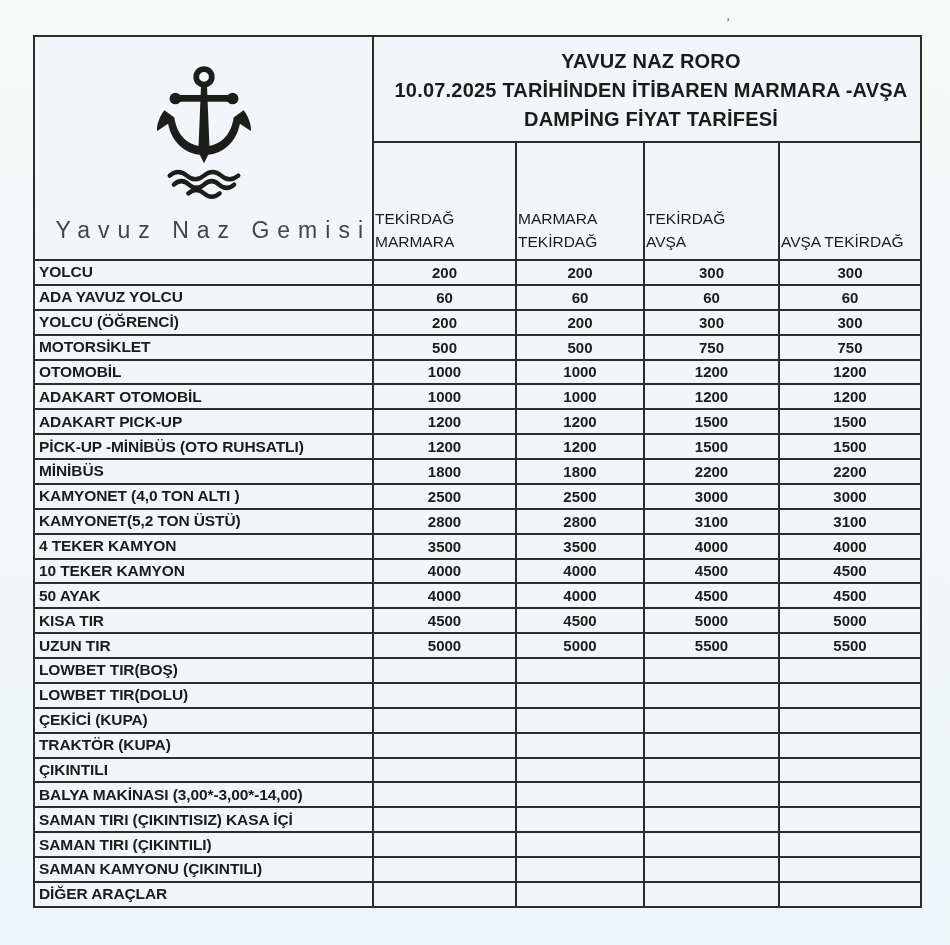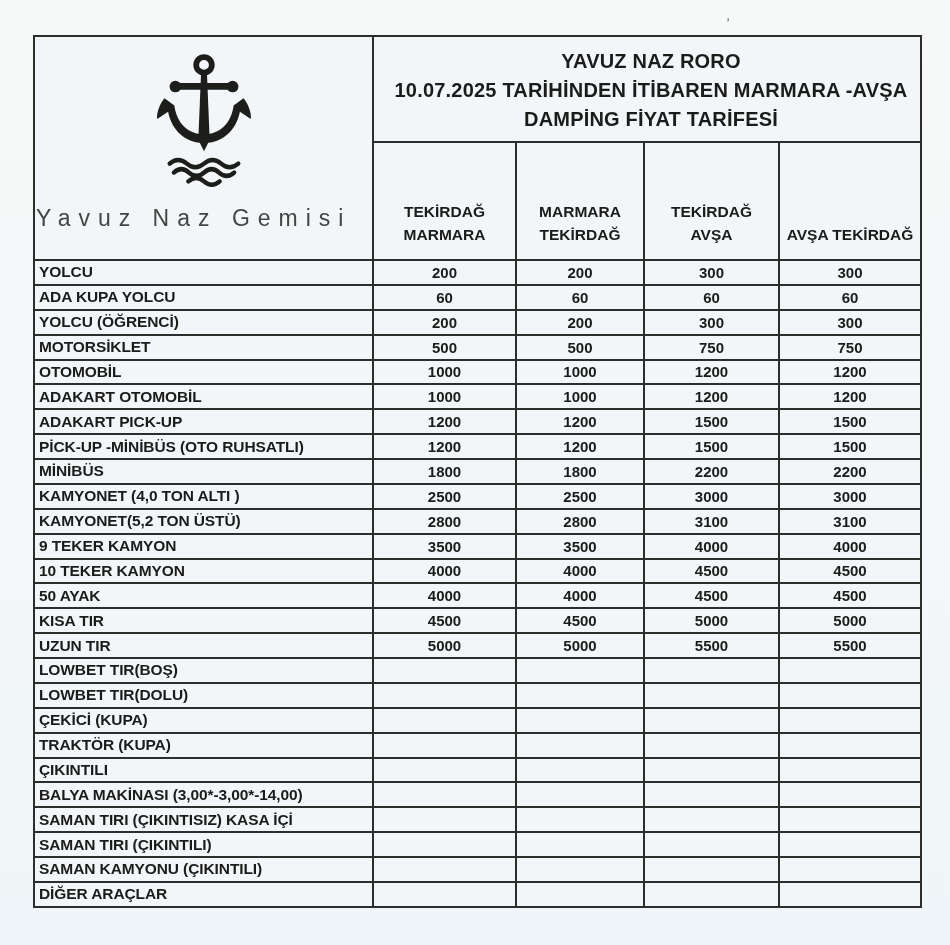--- a/index.html
+++ b/index.html
@@ -20,22 +20,22 @@
     width:887px;
     border-collapse:collapse;
     table-layout:fixed;
   }
   table.tariff td{border:2px solid #2d2d2b;background:#f2f6f8;color:#1b1b1a;overflow:hidden;}
 
   
   td.logo-cell{
     background:#e9e9e5;
     vertical-align:top;
-    text-align:left;
-    padding-top:14px;
+    text-align:right;
+    padding-top:26px;
   }
   .anchor-wrap{height:138px;display:flex;align-items:flex-start;justify-content:center;}
   .company{
     margin-top:16px;
     font-size:23px;
     letter-spacing:8px;
     color:#45454
     3;
     color:#454543;
     font-weight:400;
@@ -49,25 +49,25 @@
     font-weight:700;
     font-size:20px;
     line-height:29px;
     padding:6px 2px 4px 10px;
     letter-spacing:.2px;
   }
 
   
   td.col-head{
     vertical-align:bottom;
-    text-align:center;
-    font-weight:700;
+    text-align:left;
+    font-weight:400;
     font-size:15.5px;
     line-height:23px;
-    padding-bottom:13px;
+    padding-bottom:6px;
   }
   tr.title-row{height:106px;}
   tr.colhead-row{height:118px;}
 
   
   tbody tr{height:24.88px;}
   td.label-cell{
     font-weight:700;
     font-size:15.5px;
     padding:0 0 0 4px;
@@ -157,21 +157,21 @@
     </thead>
     <tbody>
         <tr>
           <td class="label-cell">YOLCU</td>
           <td class="value-cell">200</td>
           <td class="value-cell">200</td>
           <td class="value-cell">300</td>
           <td class="value-cell">300</td>
         </tr>
         <tr>
-          <td class="label-cell">ADA KUPA YOLCU</td>
+          <td class="label-cell">ADA YAVUZ YOLCU</td>
           <td class="value-cell">60</td>
           <td class="value-cell">60</td>
           <td class="value-cell">60</td>
           <td class="value-cell">60</td>
         </tr>
         <tr>
           <td class="label-cell">YOLCU (ÖĞRENCİ)</td>
           <td class="value-cell">200</td>
           <td class="value-cell">200</td>
           <td class="value-cell">300</td>
@@ -227,21 +227,21 @@
           <td class="value-cell">3000</td>
         </tr>
         <tr>
           <td class="label-cell">KAMYONET(5,2 TON ÜSTÜ)</td>
           <td class="value-cell">2800</td>
           <td class="value-cell">2800</td>
           <td class="value-cell">3100</td>
           <td class="value-cell">3100</td>
         </tr>
         <tr>
-          <td class="label-cell">9 TEKER KAMYON</td>
+          <td class="label-cell">4 TEKER KAMYON</td>
           <td class="value-cell">3500</td>
           <td class="value-cell">3500</td>
           <td class="value-cell">4000</td>
           <td class="value-cell">4000</td>
         </tr>
         <tr>
           <td class="label-cell">10 TEKER KAMYON</td>
           <td class="value-cell">4000</td>
           <td class="value-cell">4000</td>
           <td class="value-cell">4500</td>

